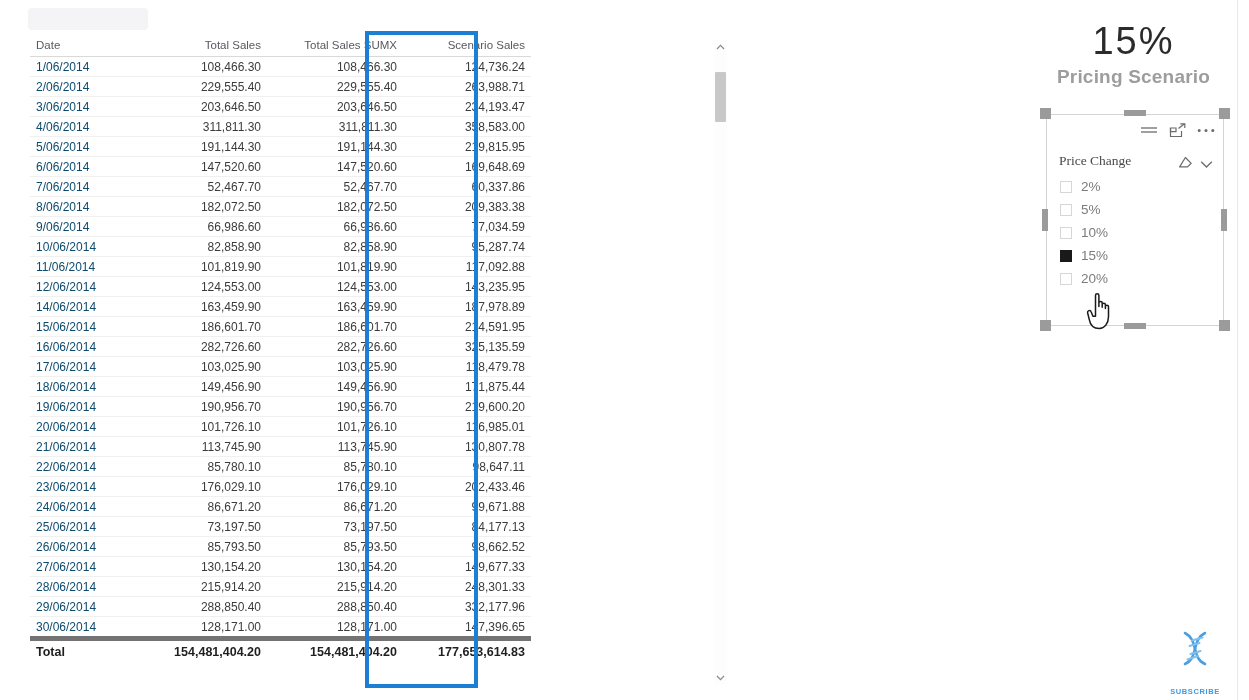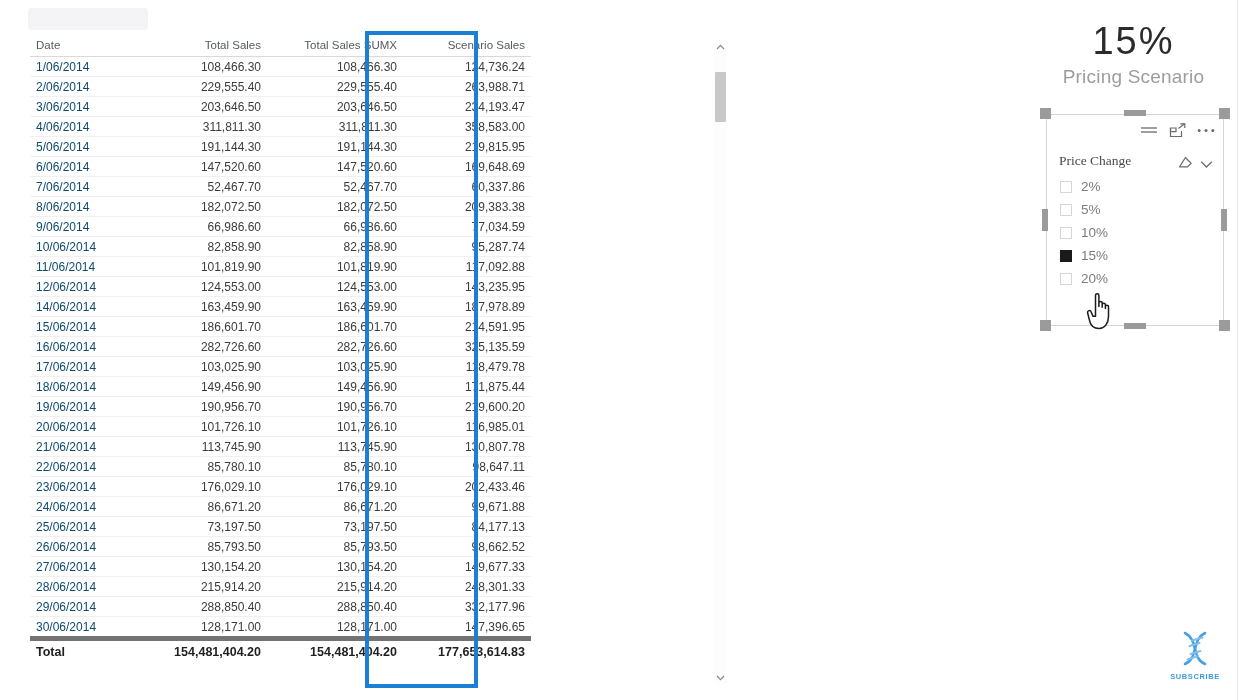--- a/index.html
+++ b/index.html
@@ -73,21 +73,21 @@
   }
 
   
   #kpi-block{
     position:absolute;left:1036px;top:22px;width:195px;text-align:center;
   }
   #kpi-value{
     font-size:38px;font-weight:400;color:#2b2b2b;letter-spacing:2px;line-height:1.05;
   }
   #kpi-label{
-    font-size:19px;color:#9d9d9d;margin-top:4px;letter-spacing:0.2px;
+    font-size:19px;color:#9d9d9d;margin-top:4px;letter-spacing:0.2px;font-weight:bold;
   }
 
   #slicer{
     position:absolute;left:1046px;top:114px;width:178px;height:212px;
     background:#ffffff;border:1px solid #d4d4d4;box-sizing:border-box;
   }
   #slicer-header{
     height:30px;display:flex;align-items:center;justify-content:flex-end;
     gap:11px;padding:0 8px 0 0;
   }
@@ -119,21 +119,21 @@
   #hand-cursor{
     position:absolute;left:1082px;top:288px;width:36px;height:44px;
     pointer-events:none;
   }
 
   
   #subscribe-logo{
     position:absolute;left:1164px;top:628px;width:62px;text-align:center;
   }
   #subscribe-text{
-    font-size:7.5px;font-weight:700;color:#3f9ae0;letter-spacing:0.6px;margin-top:0;
+    font-size:7.5px;font-weight:700;color:#3f9ae0;letter-spacing:0.6px;margin-top:15px;
   }
 </style>
 </head>
 <body>
 
 <div id="ghost-shape"></div>
 <div id="canvas-edge"></div>
 
 <div id="table-visual">
   <table class="matrix">

